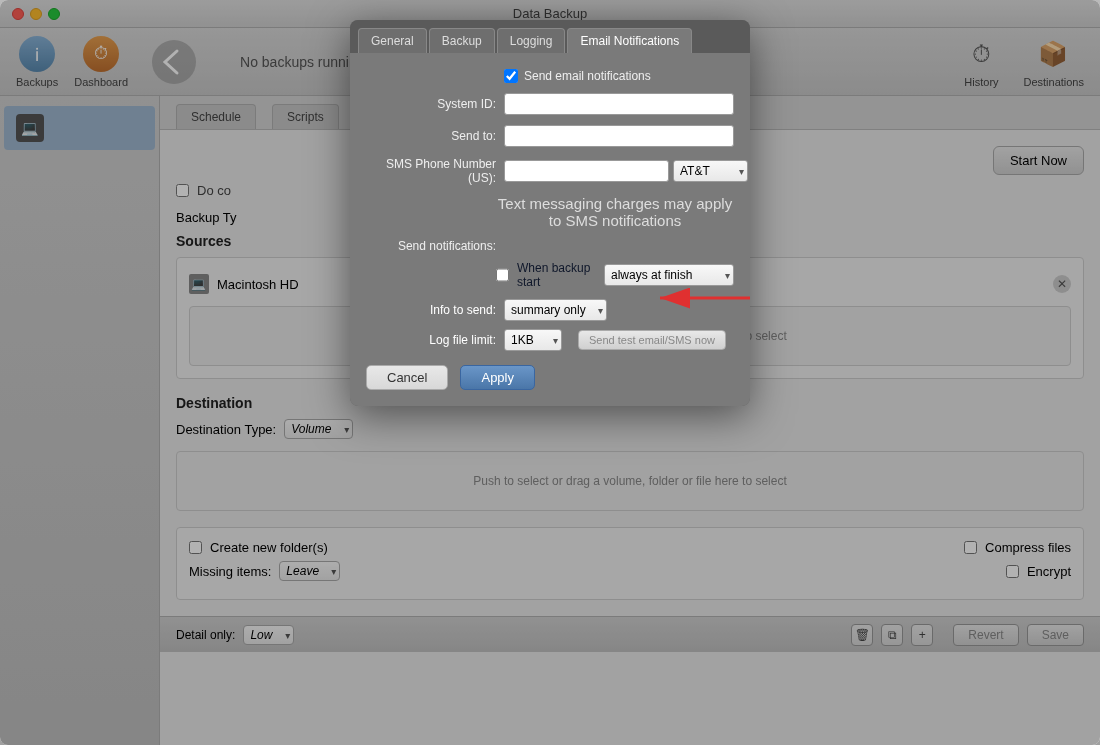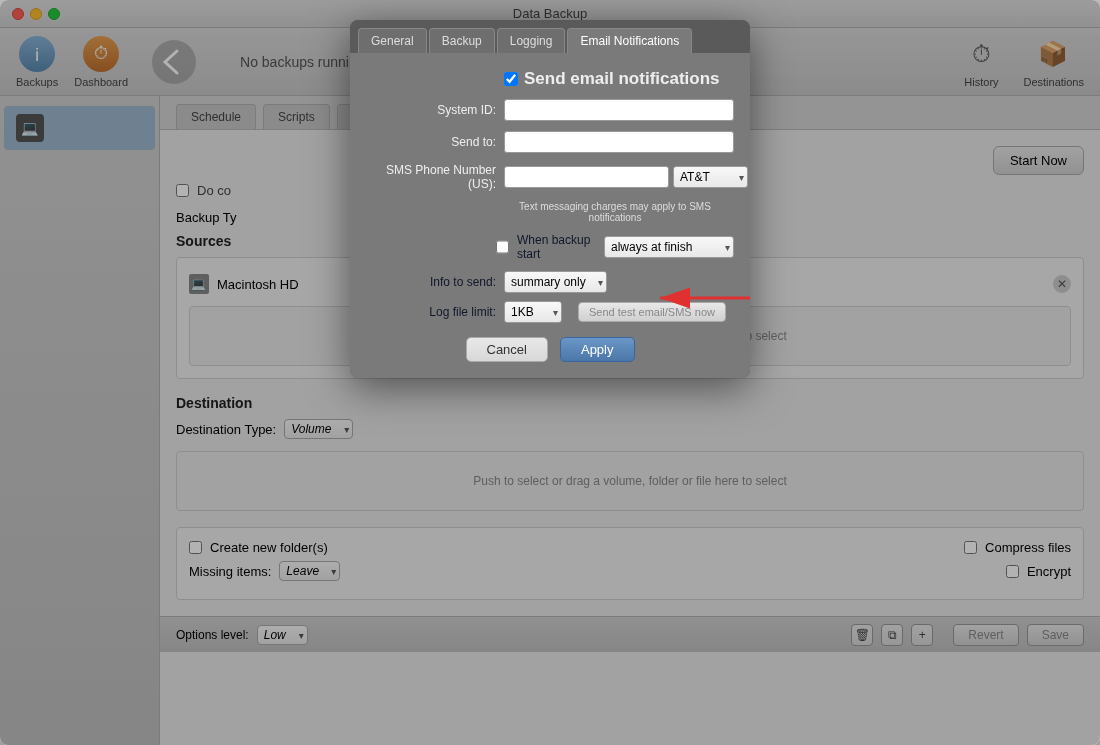--- a/index.html
+++ b/index.html
@@ -188,21 +188,21 @@
       overflow-y: auto;
       position: relative;
     }
 
     
     .tab-bar {
       background: #d5d5d5;
       padding: 8px 16px 0;
       display: flex;
       align-items: flex-end;
-      gap: 7px;
+      gap: 16px;
       border-bottom: 1px solid #b8b8b8;
     }
 
     .tab {
       padding: 5px 14px;
       background: #c8c8c8;
       border: 1px solid #b0b0b0;
       border-bottom: none;
       border-radius: 4px 4px 0 0;
       font-size: 12px;
@@ -525,44 +525,43 @@
       gap: 6px;
     }
 
     .modal-checkbox {
       width: 14px;
       height: 14px;
       cursor: pointer;
     }
 
     .modal-checkbox-label {
-      font-size: 17px;
+      font-size: 12px;
       color: #eee;
-      font-weight: bold;
     }
 
     .sms-provider-row {
       display: flex;
       align-items: center;
       gap: 4px;
       flex: 1;
     }
 
     .sms-input {
       flex: 1;
       height: 22px;
       border: 1px solid #999;
       border-radius: 3px;
       background: white;
       padding: 0 4px;
       font-size: 12px;
     }
 
     .sms-note {
-      font-size: 10px;
+      font-size: 15px;
       color: #ddd;
       text-align: center;
       margin-bottom: 10px;
       margin-left: 130px;
     }
 
     .send-notif-row {
       display: flex;
       align-items: center;
       gap: 8px;
@@ -596,28 +595,27 @@
 
     .modal-footer-row {
       display: flex;
       align-items: center;
       gap: 8px;
       margin-bottom: 8px;
     }
 
     .info-send-label {
       font-size: 12px;
-      color: #0f172a;
+      color: #ffffff;
       min-width: 130px;
       text-align: right;
     }
 
     .modal-btn-row {
       display: flex;
-      justify-content: center;
       gap: 12px;
       margin-top: 14px;
     }
 
     .modal-btn {
       padding: 4px 20px;
       border-radius: 5px;
       font-size: 13px;
       cursor: pointer;
       border: 1px solid #aaa;
@@ -774,21 +772,21 @@
               <div class="dest-right">
                 <input type="checkbox" style="">
                 <span>Encrypt</span>
               </div>
             </div>
           </div>
         </div>
 
         <div class="bottom-bar">
           <div class="detail-level">
-            <span>Options level:</span>
+            <span>Detail only:</span>
             <div class="select-wrapper">
               <select class="select-small">
                 <option>Low</option>
               </select>
             </div>
           </div>
           <div class="bottom-actions">
             <div class="action-icon-btn">🗑</div>
             <div class="action-icon-btn">⧉</div>
             <div class="action-icon-btn">+</div>
@@ -842,20 +840,23 @@
                 <option>Verizon</option>
                 <option>T-Mobile</option>
                 <option>Sprint</option>
               </select>
             </div>
           </div>
         </div>
 
         <div class="sms-note">Text messaging charges may apply to SMS notifications</div>
 
+        <div class="send-notif-row">
+          <span class="send-notif-label">Send notifications:</span>
+        </div>
 
         <div class="when-backup-row">
           <input type="checkbox" class="when-backup-checkbox" style="">
           <span class="when-backup-label">When backup start</span>
           <div class="modal-select-wrapper">
             <select class="modal-select" style="min-width:130px;">
               <option>always at finish</option>
               <option>always at start</option>
               <option>on errors only</option>
             </select>

